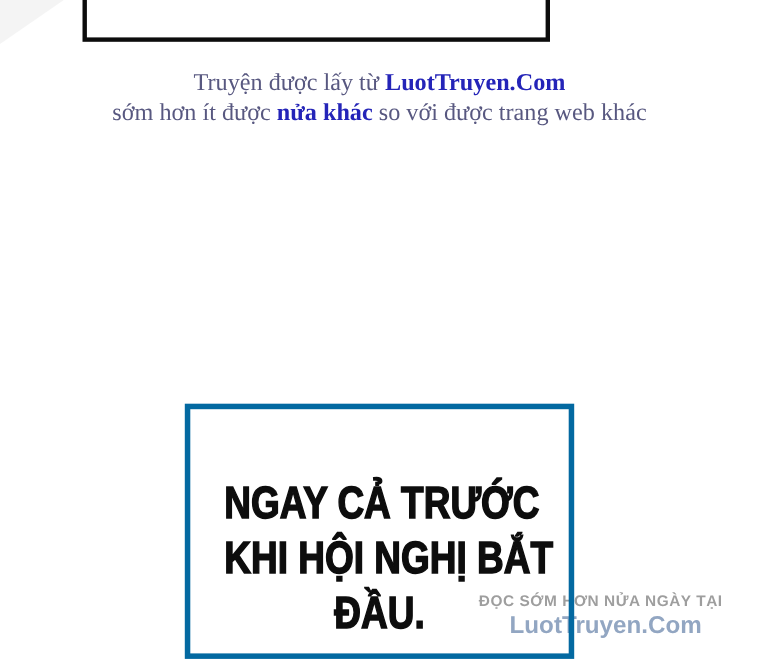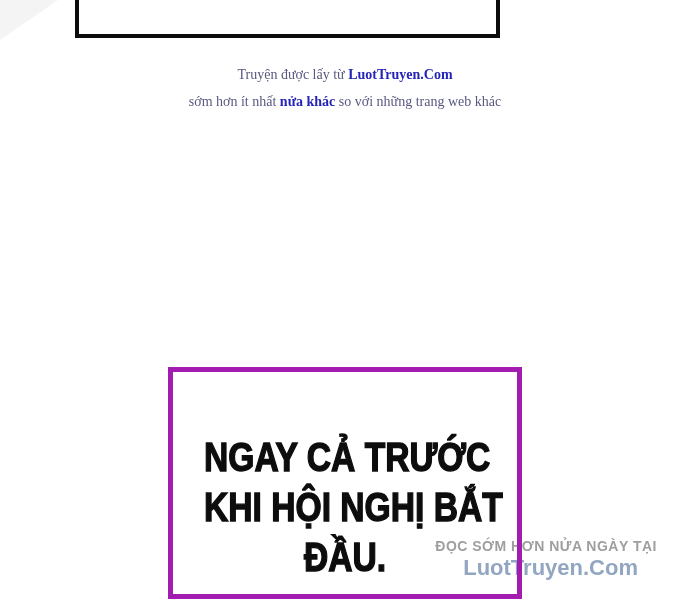--- a/index.html
+++ b/index.html
@@ -41,21 +41,21 @@
   }
 
   
   .promo {
     position: absolute;
     left: 0;
     right: 0;
     top: 61px;
     text-align: center;
     font-family: "Liberation Serif", "DejaVu Serif", serif;
-    font-size: 14px;
+    font-size: 22px;
     line-height: 27px;
     color: #585880;
     white-space: nowrap;
   }
   .promo .b {
     font-weight: bold;
     color: #2424b8;
   }
 
   
@@ -83,21 +83,21 @@
   }
 
   
   .bubble {
     position: absolute;
     left: 168px;
     top: 367px;
     width: 354px;
     height: 232px;
     box-sizing: border-box;
-    border: 5px solid #a21caf;
+    border: 5px solid #0369a1;
     background: transparent;
     z-index: 3;
   }
   .bubble-text {
     margin-top: 60px;
     text-align: center;
     font-family: "Liberation Sans", "DejaVu Sans", sans-serif;
     font-weight: bold;
     font-size: 41px;
     line-height: 50px;
@@ -112,21 +112,21 @@
 <body>
 
 <div class="canvas">
 
   <div class="corner-shade"></div>
 
   <div class="top-box"></div>
 
   <div class="promo">
     <div><span>Truyện được lấy từ </span><span class="b">LuotTruyen.Com</span></div>
-    <div><span>sớm hơn ít nhất </span><span class="b">nửa khác</span><span> so với những trang web khác</span></div>
+    <div><span>sớm hơn ít được </span><span class="b">nửa khác</span><span> so với được trang web khác</span></div>
   </div>
 
   <div class="watermark-tagline">ĐỌC SỚM HƠN NỬA NGÀY TẠI</div>
   <div class="watermark-site">LuotTruyen.Com</div>
 
   <div class="bubble">
     <div class="bubble-text">
       <div>NGAY CẢ TRƯỚC</div>
       <div>KHI HỘI NGHỊ BẮT</div>
       <div>ĐẦU.</div>

